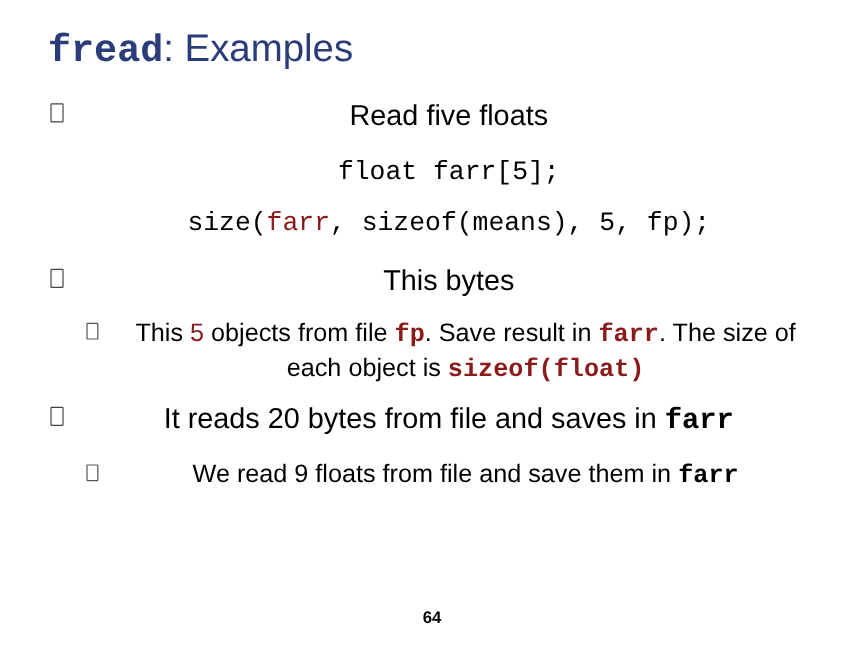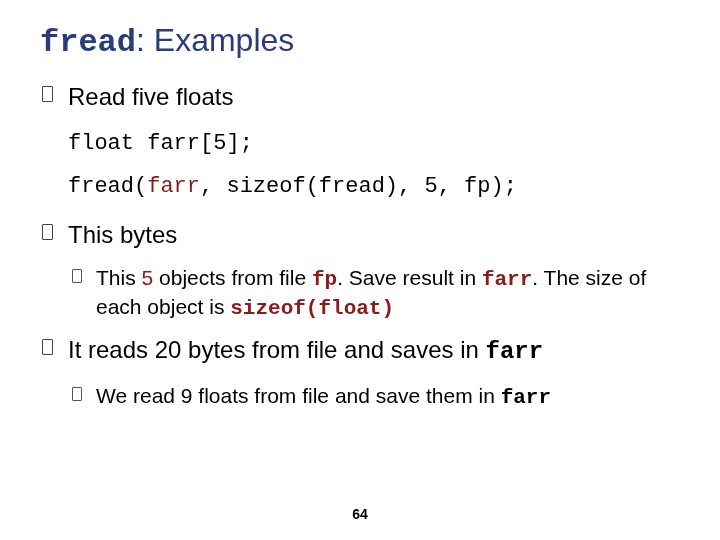--- a/index.html
+++ b/index.html
@@ -22,21 +22,21 @@
   .title {
     font-size: 32px;
     color: #2a3c7a;
     margin-bottom: 20px;
     font-weight: 400;
   }
   .title .mono {
     font-family: "Courier New", Courier, monospace;
     font-weight: bold;
   }
-  ul { list-style: none; padding: 0; margin: 0; }
+  ul { list-style: none; padding: 0; margin: 0; text-align: center; }
   li { position: relative; }
   .lvl1 {
     padding-left: 28px;
     font-size: 24px;
     margin-bottom: 14px;
     line-height: 1.3;
   }
   .lvl1::before {
     content: "";
     position: absolute;
@@ -101,21 +101,21 @@
     <span class="mono">fread</span><span>: Examples</span>
   </div>
 
   <ul>
     <li class="lvl1">Read five floats</li>
 
     <li>
       <div class="codeblock">
         <div>float farr[5];</div>
         <div style="margin-top:8px;">
-          <span>fread(</span><span class="maroon">farr</span><span>, sizeof(fread), 5, fp);</span>
+          <span>size(</span><span class="maroon">farr</span><span>, sizeof(means), 5, fp);</span>
         </div>
       </div>
     </li>
 
     <li class="lvl1">This bytes</li>
 
     <li class="lvl2">
       <span>This </span><span class="maroon">5</span><span> objects from file </span><span class="mono-inline maroon">fp</span><span>. Save result in </span><span class="mono-inline maroon">farr</span><span>. The size of each object is </span><span class="mono-inline maroon">sizeof(float)</span>
     </li>
 

